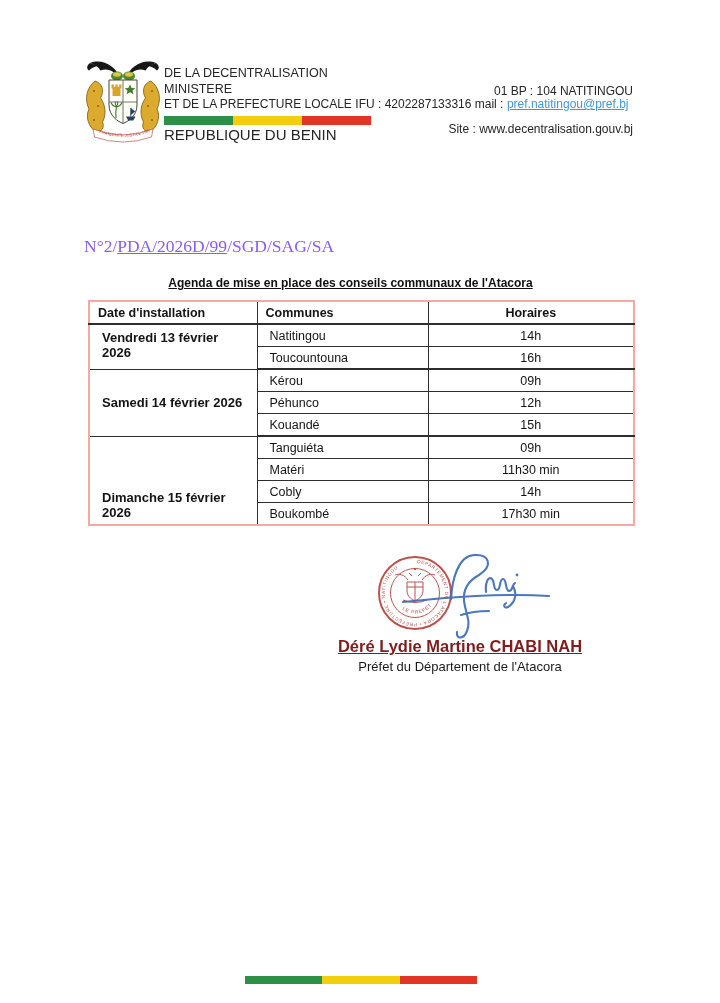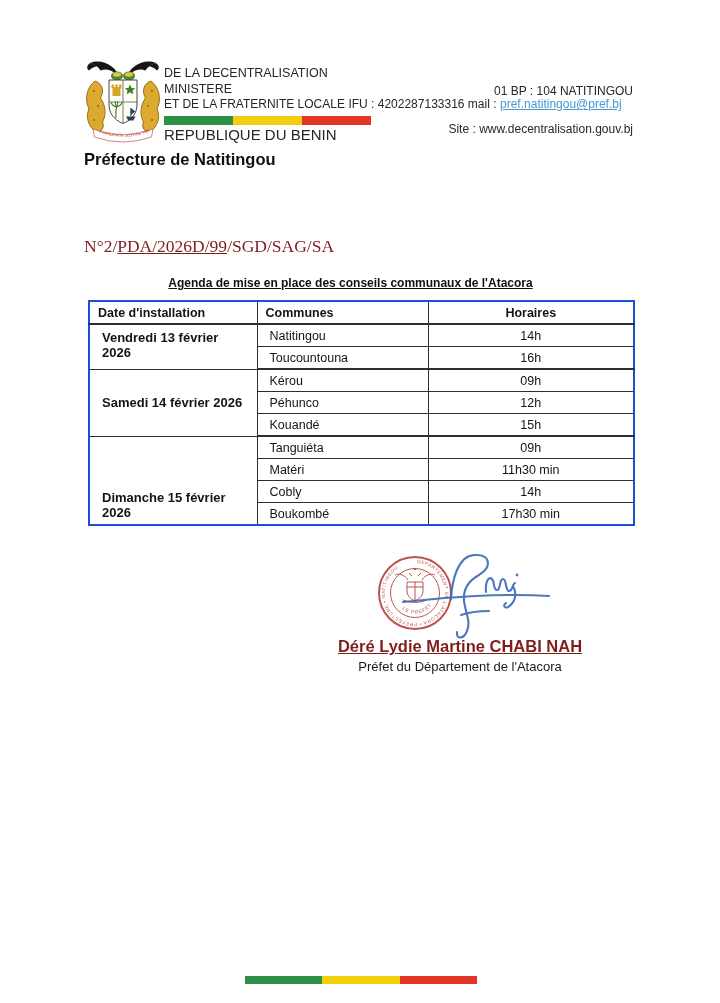--- a/index.html
+++ b/index.html
@@ -17,30 +17,30 @@
   .republic{margin-top:2px;font-size:15px;color:#262626;}
   .hdr-right{position:absolute;right:87px;text-align:right;font-size:12px;color:#262626;white-space:nowrap;}
   .pobox{top:84px;}
   .site{top:122px;}
 
   
   .prefecture{position:absolute;left:84px;top:150px;font-size:16.5px;font-weight:bold;color:#101010;}
   .placedate{position:absolute;right:87px;top:186px;font-family:"Liberation Serif",serif;
              font-size:18.5px;color:#1a1a1a;}
   .reference{position:absolute;left:84px;top:236px;font-family:"Liberation Serif",serif;
-             font-size:17.5px;color:#7f1d1d;}
+             font-size:17.5px;color:#8b5cf6;}
   .ref-u{text-decoration:underline;}
   .doc-title{position:absolute;left:78px;width:545px;top:276px;text-align:center;
              font-size:12px;font-weight:bold;color:#101010;text-decoration:underline;}
 
   
   table.agenda{position:absolute;left:88px;top:300px;width:545px;border-collapse:collapse;
                font-size:12.5px;color:#141414;table-layout:fixed;}
   table.agenda,table.agenda td,table.agenda th{border:1px solid #2e2e2e;}
-  table.agenda{border:2px solid #1d4ed8;}
+  table.agenda{border:2px solid #fca5a5;}
   table.agenda th{height:19px;padding:1px 8px;text-align:left;font-size:12.5px;
                   border-bottom:2px solid #2e2e2e;}
   table.agenda td{height:19px;padding:1px 12px;}
   .center{text-align:center !important;}
   .date-cell{font-weight:bold;font-size:13px;}
   .vtop{vertical-align:top;padding-top:5px !important;}
   .vmid{vertical-align:middle;}
   .vbot{vertical-align:bottom;padding-bottom:4px !important;}
   tr.group-end td{border-bottom:2px solid #2e2e2e;}
 
@@ -98,36 +98,35 @@
     <path d="M13.5 73.5 Q41 84 68.5 73.5" fill="none" stroke="none" id="motto-line"></path>
     <text font-size="4" fill="#b23c34" font-family="Liberation Sans, sans-serif">
       <textPath href="#motto-line" startOffset="4">FRATERNITE JUSTICE TRAVAIL</textPath>
     </text>
   </svg>
 
   <div class="ministry">
     <div>DE LA DECENTRALISATION</div>
     <div>MINISTERE</div>
     <div class="line3">
-      <span>ET DE LA FRATERNITE LOCALE</span>
+      <span>ET DE LA PREFECTURE LOCALE</span>
       <span>IFU : 4202287133316 mail :</span>
       <span class="mail-link">pref.natitingou@pref.bj</span>
     </div>
     <div class="flagbar">
       <div style="background:#2d9047"></div>
       <div style="background:#f2ce0d"></div>
       <div style="background:#e23526"></div>
     </div>
     <div class="republic">REPUBLIQUE DU BENIN</div>
   </div>
 
   <div class="hdr-right pobox">01 BP : 104 NATITINGOU</div>
   <div class="hdr-right site">Site : www.decentralisation.gouv.bj</div>
 
-  <div class="prefecture">Préfecture de Natitingou</div>
   <div class="reference">
     <span>N°2/</span><span class="ref-u">PDA/2026D/99</span><span>/SGD/SAG/SA</span>
   </div>
 
   <div class="doc-title">Agenda de mise en place des conseils communaux de l'Atacora</div>
 
   <table class="agenda">
     <colgroup>
         <col style="width:168px">
         <col style="width:171px">

